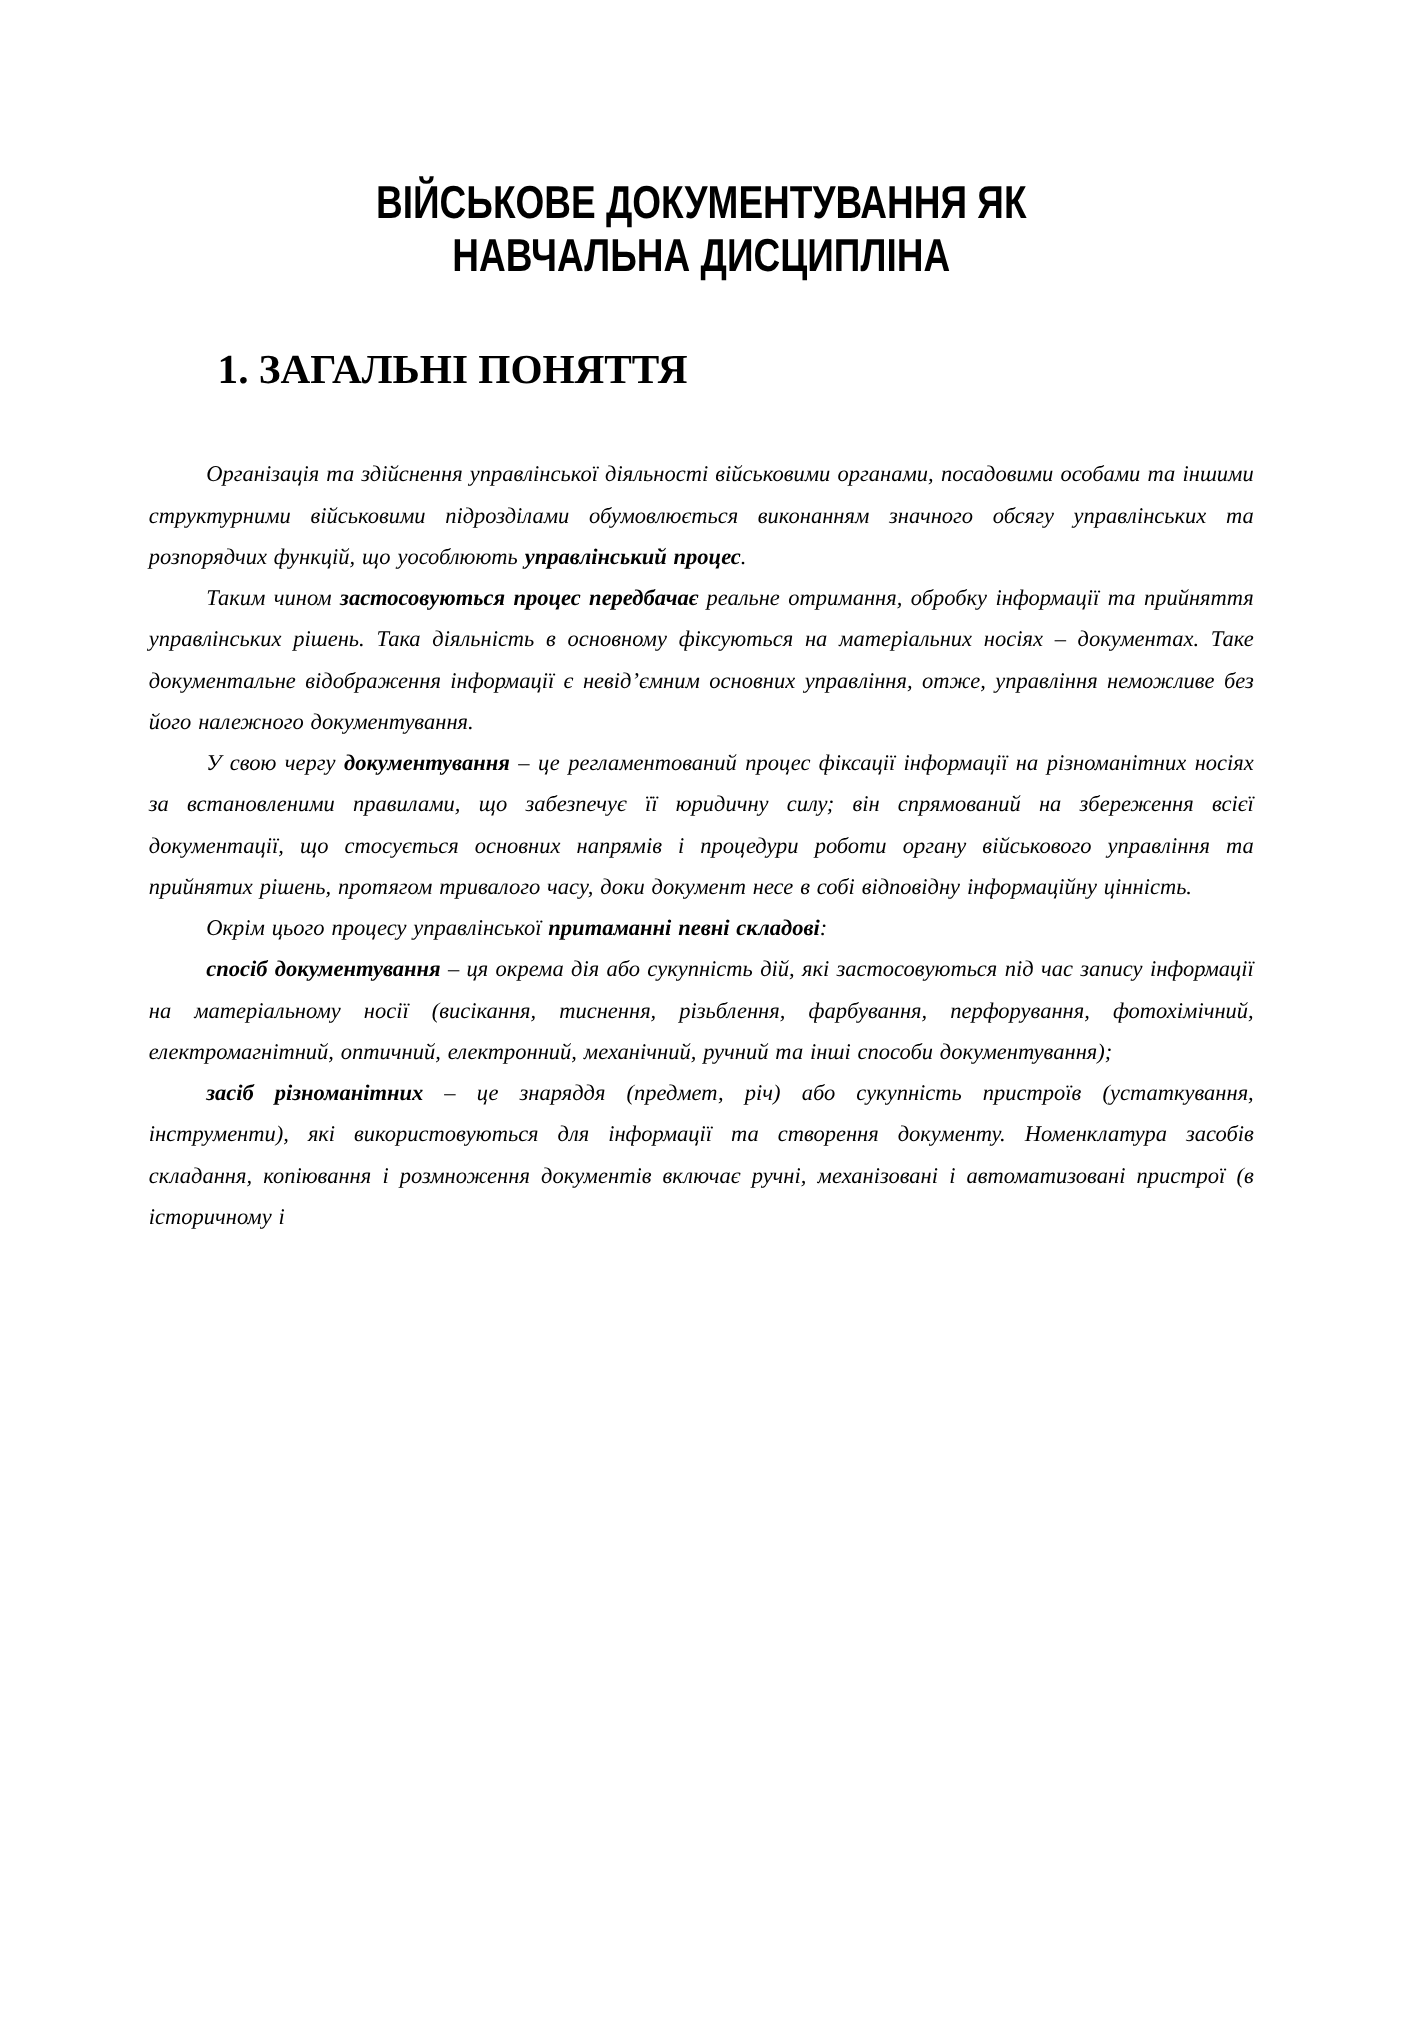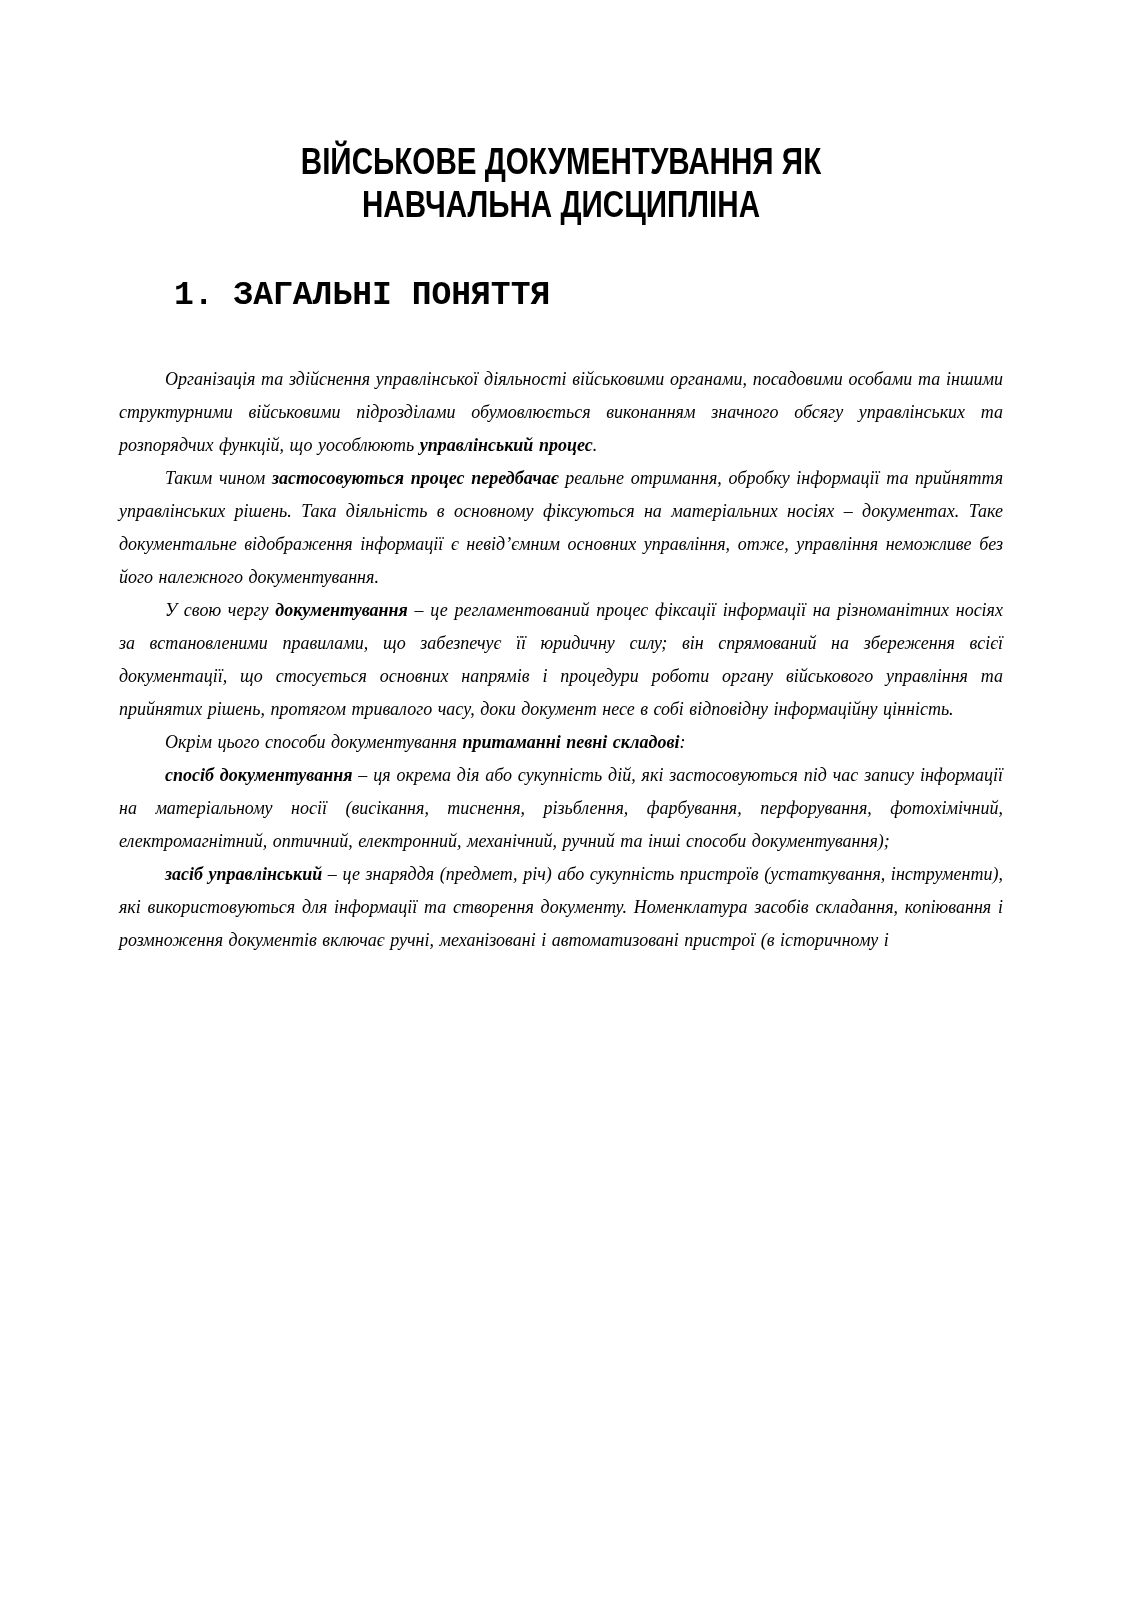--- a/index.html
+++ b/index.html
@@ -25,21 +25,21 @@
     font-weight: bold;
     font-size: 37px;
     line-height: 43px;
     letter-spacing: 0px;
     transform: scaleX(0.80);
     transform-origin: top center;
     white-space: normal;
   }
   .section-heading {
     margin: 50px 0 0 55px;
-    font-family: Liberation Mono, monospace;
+    font-family: Liberation Serif, serif;
     font-weight: bold;
     font-size: 33px;
     line-height: 40px;
   }
   .body-text {
     margin-top: 47px;
   }
   .body-text p.para {
     margin: 0;
     font-size: 18px;
@@ -69,19 +69,19 @@
 
 <div class="page">
   <h1 class="doc-title">ВІЙСЬКОВЕ ДОКУМЕНТУВАННЯ ЯК НАВЧАЛЬНА ДИСЦИПЛІНА</h1>
 
   <h2 class="section-heading">1. ЗАГАЛЬНІ ПОНЯТТЯ</h2>
 
   <div class="body-text">
       <p class="para"><span>Організація та здійснення управлінської діяльності військовими органами, посадовими особами та іншими структурними військовими підрозділами обумовлюється виконанням значного обсягу управлінських та розпорядчих функцій, що уособлюють </span><b>управлінський процес</b><span>.</span></p>
       <p class="para"><span>Таким чином </span><b>застосовуються процес передбачає</b><span> реальне отримання, обробку інформації та прийняття управлінських рішень. Така діяльність в основному фіксуються на матеріальних носіях – документах. Таке документальне відображення інформації є невід’ємним основних управління, отже, управління неможливе без його належного документування.</span></p>
       <p class="para"><span>У свою чергу </span><b>документування</b><span> – це регламентований процес фіксації інформації на різноманітних носіях за встановленими правилами, що забезпечує її юридичну силу; він спрямований на збереження всієї документації, що стосується основних напрямів і процедури роботи органу військового управління та прийнятих рішень, протягом тривалого часу, доки документ несе в собі відповідну інформаційну цінність.</span></p>
-      <p class="para"><span>Окрім цього способи документування </span><b>притаманні певні складові</b><span>:</span></p>
+      <p class="para"><span>Окрім цього процесу управлінської </span><b>притаманні певні складові</b><span>:</span></p>
       <p class="para"><b>спосіб документування</b><span> – ця окрема дія або сукупність дій, які застосовуються під час запису інформації на матеріальному носії (висікання, тиснення, різьблення, фарбування, перфорування, фотохімічний, електромагнітний, оптичний, електронний, механічний, ручний та інші способи документування);</span></p>
-      <p class="para"><b>засіб управлінський</b><span> – це знаряддя (предмет, річ) або сукупність пристроїв (устаткування, інструменти), які використовуються для інформації та  створення документу. Номенклатура засобів складання, копіювання і розмноження документів включає ручні, механізовані і автоматизовані пристрої (в історичному і</span></p>
+      <p class="para"><b>засіб різноманітних</b><span> – це знаряддя (предмет, річ) або сукупність пристроїв (устаткування, інструменти), які використовуються для інформації та  створення документу. Номенклатура засобів складання, копіювання і розмноження документів включає ручні, механізовані і автоматизовані пристрої (в історичному і</span></p>
     </div>
 
   <div class="page-number">9</div>
 </div>
 
 </body></html>

